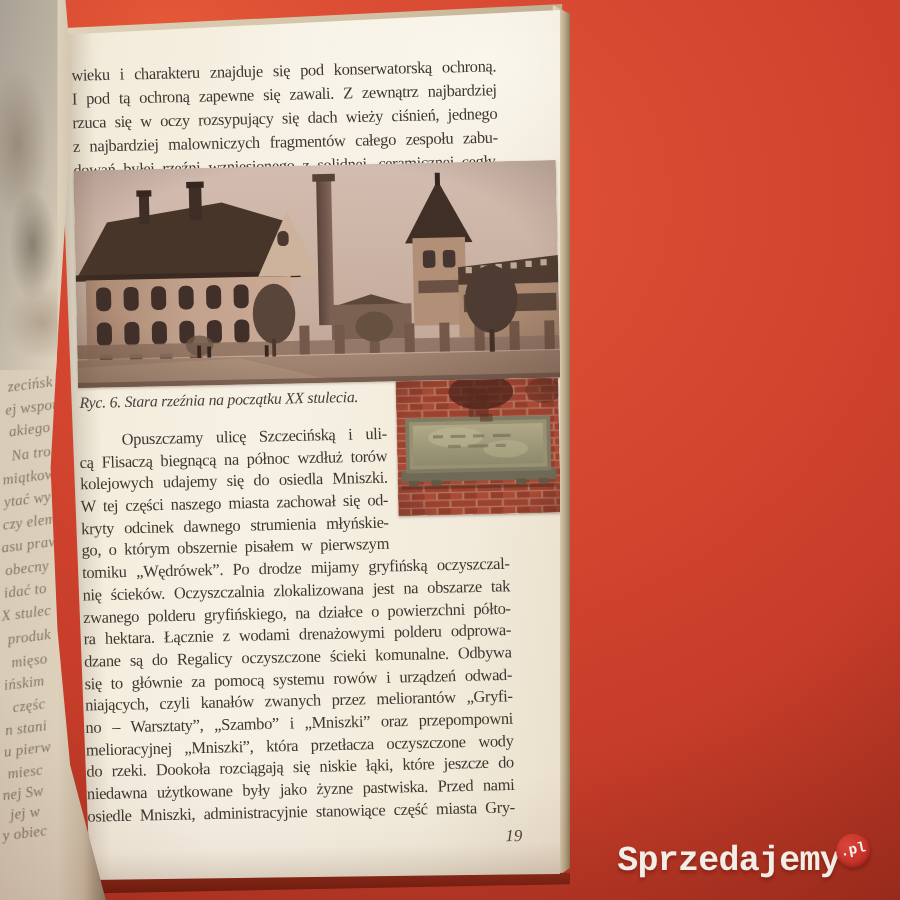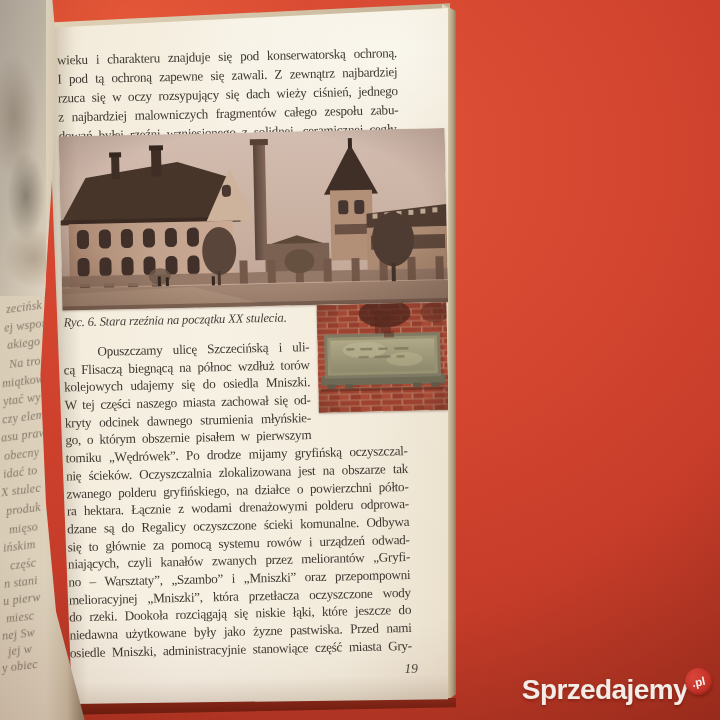--- a/index.html
+++ b/index.html
@@ -59,22 +59,22 @@
       radial-gradient(ellipse 34px 86px at 14px 116px, rgba(122,106,90,.5), transparent 72%),
       radial-gradient(ellipse 40px 40px at 34px 258px, rgba(140,120,100,.45), transparent 75%),
       linear-gradient(103deg,#a9a094 0%,#bcb2a3 45%,#cfc4b1 75%,#ded3c0 100%);}
   .lp-fold{position:absolute;right:0;top:0;width:26px;height:100%;
     background:linear-gradient(90deg,transparent,rgba(70,52,38,.28));}
   .frag{position:absolute;font-style:italic;font-size:12px;color:rgba(78,64,52,.62);
     letter-spacing:.2px;white-space:nowrap;transform:rotate(-7deg);filter:blur(.4px);}
   
   .vignette{position:absolute;inset:0;z-index:5;pointer-events:none;
     background:radial-gradient(ellipse 130% 112% at 42% 30%, rgba(0,0,0,0) 52%, rgba(70,8,0,.16) 76%, rgba(55,0,0,.45) 100%);}
-  .watermark{position:absolute;right:8px;bottom:15px;z-index:6;display:flex;align-items:flex-end;
-    font-family:Liberation Sans, sans-serif;}
+  .watermark{position:absolute;right:24px;bottom:15px;z-index:6;display:flex;align-items:center;
+    font-family:Liberation Mono, monospace;}
   .wm-text{font-weight:bold;font-size:28px;line-height:30px;color:#f2ede6;letter-spacing:-.6px;
     text-shadow:0 2px 3px rgba(80,10,0,.35);}
   .wm-badge{width:27px;height:27px;border-radius:50%;background:radial-gradient(circle at 36% 30%,#d8453a,#c22f24 70%,#a92419);
     display:flex;align-items:center;justify-content:center;margin-left:-3px;
     transform:translateY(-10px) rotate(-12deg);
     box-shadow:0 2px 3px rgba(70,5,0,.35), inset 0 -2px 3px rgba(0,0,0,.18);}
   .wm-badge span{font-weight:bold;font-size:11.5px;color:#f7f3ec;}
 </style>
 </head>
 <body>

